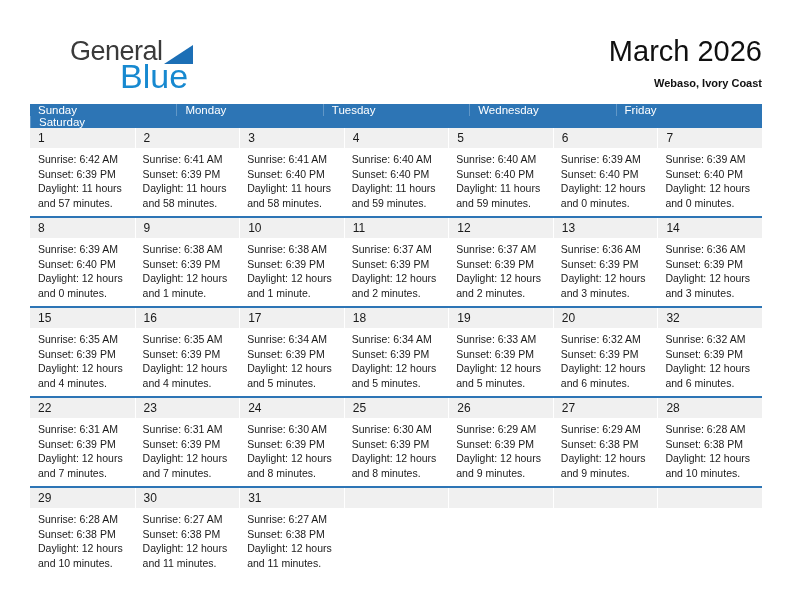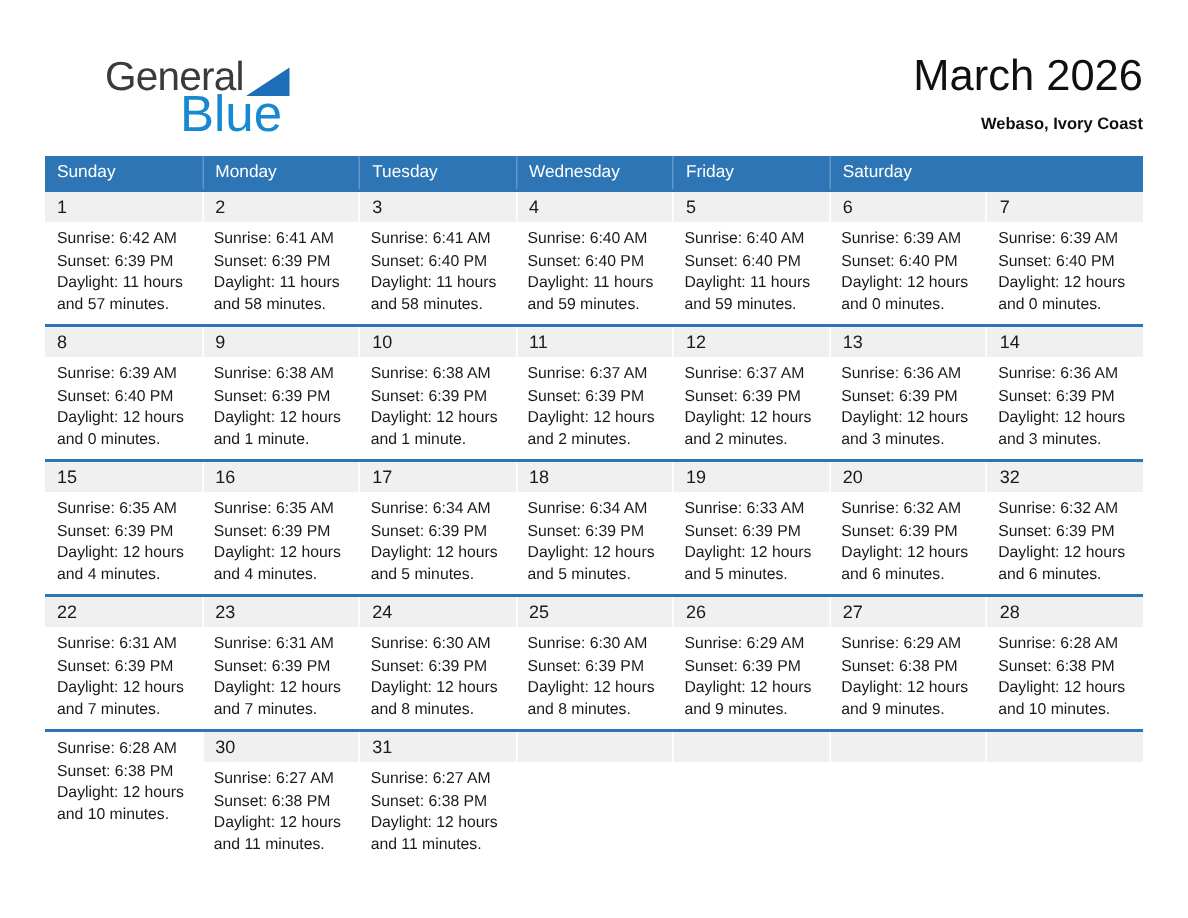--- a/index.html
+++ b/index.html
@@ -14,21 +14,21 @@
   .logo-triangle { width:0; height:0; border-bottom:19px solid #1c6fb6;
                    border-left:29px solid transparent; margin-left:1px; margin-bottom:1px; }
   .logo-blue { font-size:34px; line-height:0.85; color:#1789d0; margin-left:50px; margin-top:-3px; }
 
   .titles { position:absolute; right:30px; top:36px; text-align:right; }
   .title { font-size:29px; line-height:1.05; color:#101010; font-weight:400;margin-left:24px; }
   .subtitle { font-size:11px; font-weight:bold; color:#101010; margin-top:11px; }
 
   
   .calendar { position:absolute; left:30px; top:104px; width:732px; }
-  .weekday-row { display:grid; grid-template-columns:repeat(7,1fr);
+  .weekday-row { display:grid; grid-template-columns:repeat(5,1fr);
                  background:#2d75b5; height:22px; }
   .wd-cell { color:#ffffff; font-size:11.5px; padding-left:8px;
              display:flex; align-items:center; }
   .wd-cell + .wd-cell { border-left:1px solid rgba(255,255,255,0.25); }
 
   .week-row { display:grid; grid-template-columns:repeat(7,1fr);
               border-top:2px solid #2d75b5; height:90px; background:#fff; }
   .day-cell { overflow:hidden; }
   .day-cell + .day-cell .day-num { border-left:1px solid #ffffff; }
   .day-num { height:20px; background:#f0f0f0; padding:3px 0 0 8px;
@@ -318,20 +318,21 @@
             <div class="day-details">
               <div class="detail-line">Sunrise: 6:28 AM</div>
               <div class="detail-line">Sunset: 6:38 PM</div>
               <div class="detail-line">Daylight: 12 hours</div>
               <div class="detail-line">and 10 minutes.</div>
             </div>
           </div>
         </div>
         <div class="week-row">
           <div class="day-cell">
+            <div class="day-num">29</div>
             <div class="day-details">
               <div class="detail-line">Sunrise: 6:28 AM</div>
               <div class="detail-line">Sunset: 6:38 PM</div>
               <div class="detail-line">Daylight: 12 hours</div>
               <div class="detail-line">and 10 minutes.</div>
             </div>
           </div>
           <div class="day-cell">
             <div class="day-num">30</div>
             <div class="day-details">

